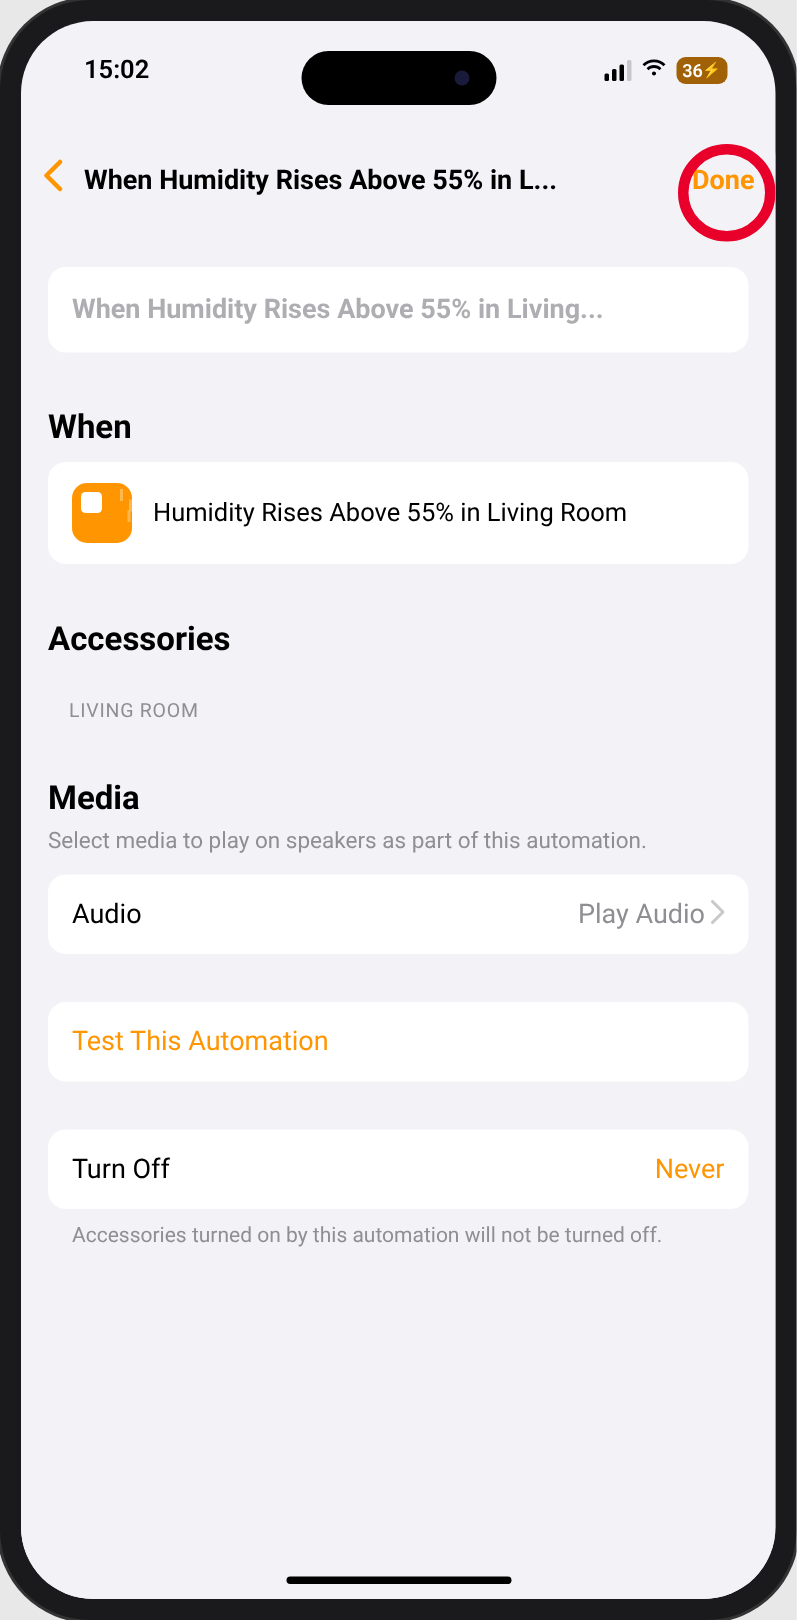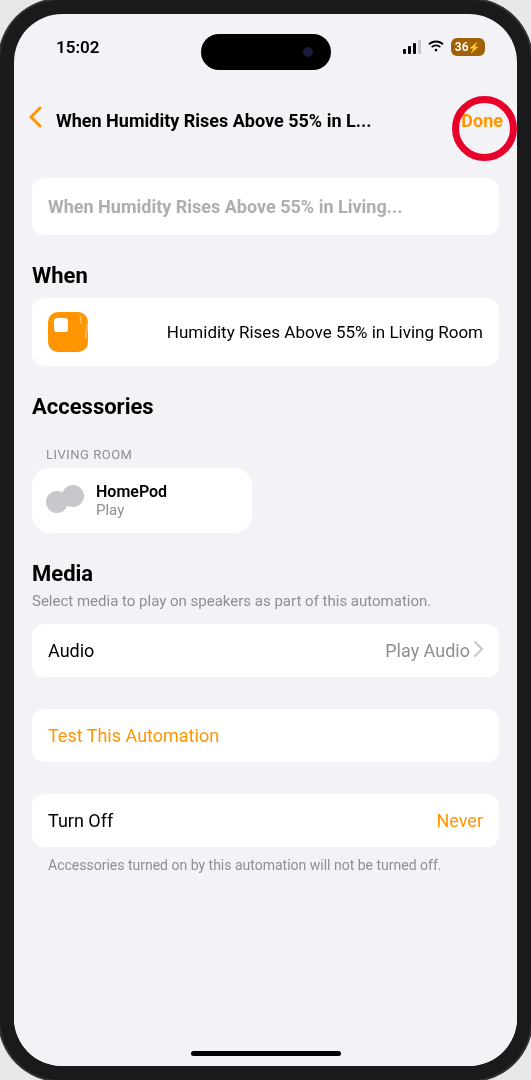--- a/index.html
+++ b/index.html
@@ -159,39 +159,38 @@
       font-size: 18px;
       font-weight: 700;
       white-space: nowrap;
       overflow: hidden;
       text-overflow: ellipsis;
     }
     .section-title {
       font-size: 22px;
       font-weight: 700;
       color: #000;
-      margin-top: 28px;
+      margin-top: 38px;
       margin-bottom: 10px;
     }
     .section-subtitle {
       color: #8e8e93;
       font-size: 15px;
       margin-top: -4px;
       margin-bottom: 14px;
     }
     .card {
       background: #fff;
       border-radius: 12px;
       padding: 14px 16px;
     }
     .when-card {
       display: flex;
       align-items: center;
       gap: 14px;
-      justify-content: space-between;
     }
     .sensor-icon {
       width: 40px;
       height: 40px;
       background: #ff9500;
       border-radius: 10px;
       position: relative;
       flex-shrink: 0;
     }
     .sensor-icon::before {
@@ -373,27 +372,20 @@
         </div>
 
         <div class="section-title">When</div>
         <div class="card when-card">
           <div class="sensor-icon"></div>
           <div class="when-text">Humidity Rises Above 55% in Living Room</div>
         </div>
 
         <div class="section-title">Accessories</div>
         <div class="room-label">LIVING ROOM</div>
-        <div class="accessory-card">
-          <div class="homepod-icon"></div>
-          <div>
-            <div class="accessory-name">HomePod</div>
-            <div class="accessory-status">Play</div>
-          </div>
-        </div>
 
         <div class="section-title">Media</div>
         <div class="section-subtitle">Select media to play on speakers as part of this automation.</div>
         <div class="row-card">
           <div class="row-label">Audio</div>
           <div class="row-value">
             <span>Play Audio</span>
             <span class="chevron-right">
               <svg width="9" height="16" viewBox="0 0 9 16" fill="none">
                   <path d="M1 1l7 7-7 7" stroke="#c7c7cc" stroke-width="2" stroke-linecap="round" stroke-linejoin="round"></path>

